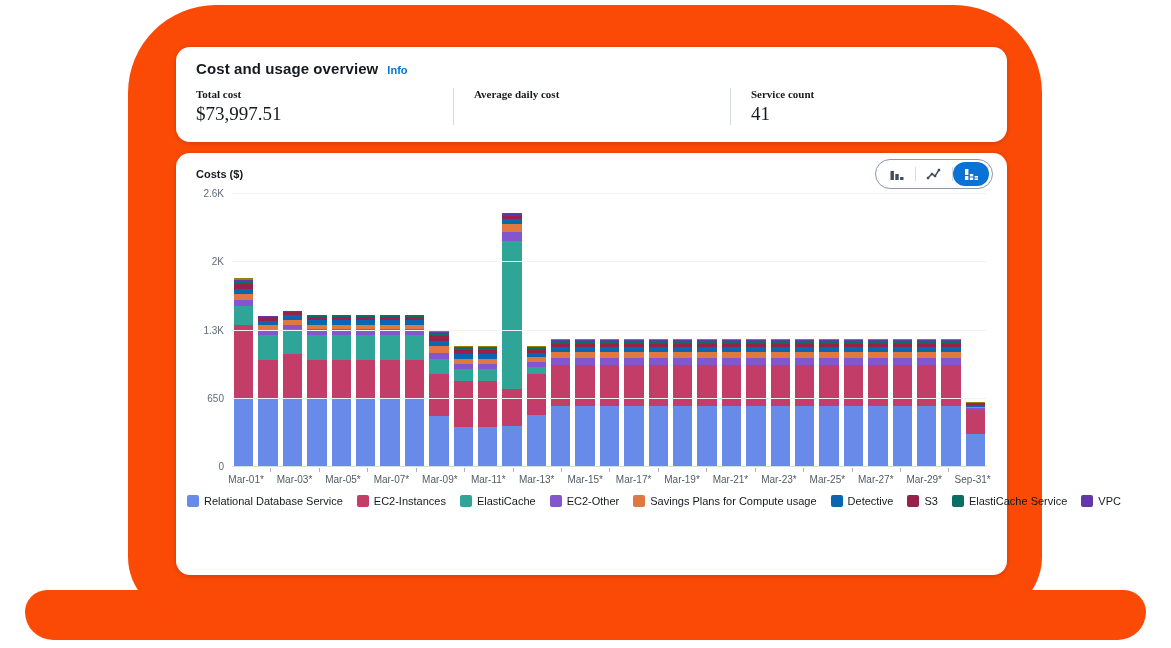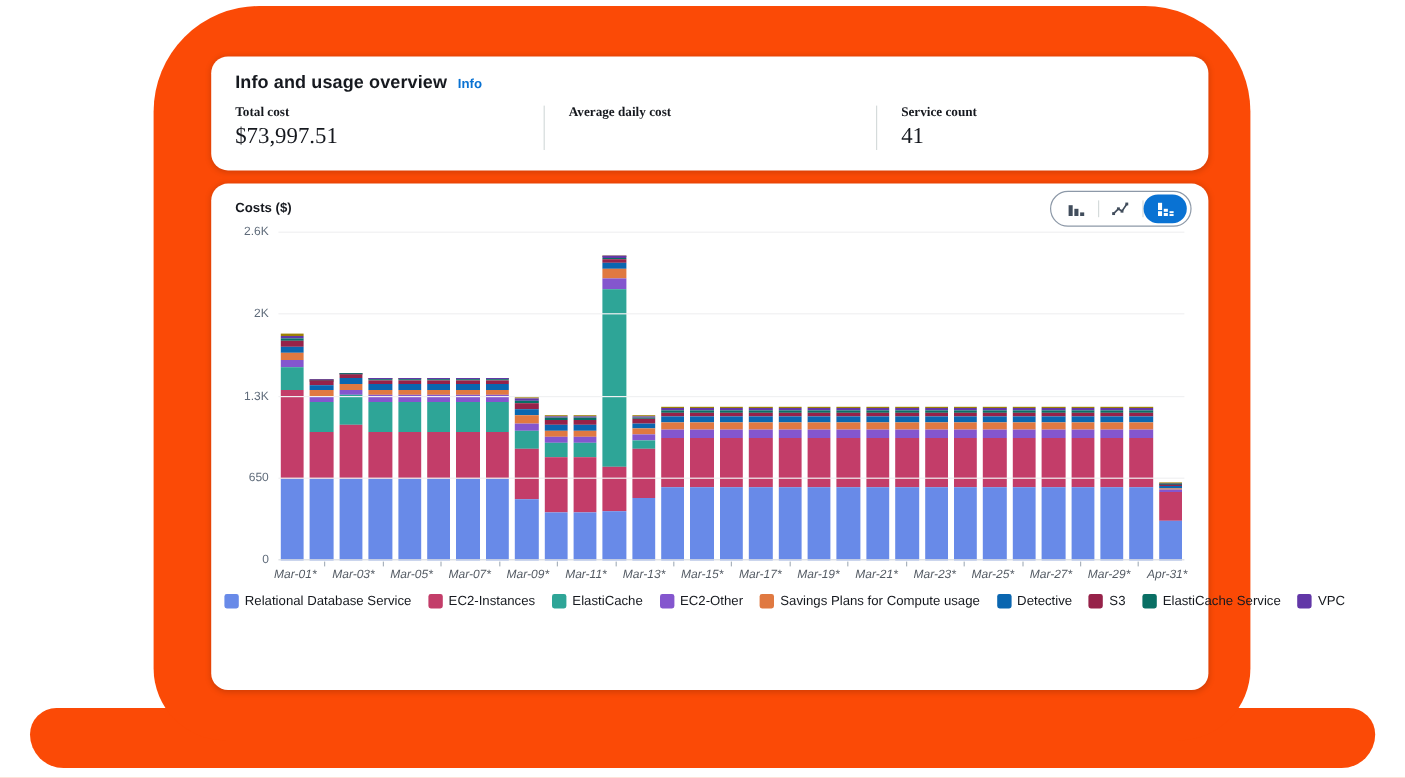--- a/index.html
+++ b/index.html
@@ -44,42 +44,42 @@
   .gridline { position:absolute; left:0; right:0; height:1px; background:#f0f1f2; }
   .gridline.zero { background:#d9dde1; }
   .ylab { position:absolute; left:-48px; width:40px; text-align:right; font-size:10px;
     color:#5f6b7a; }
   .bars { position:absolute; left:2px; right:2px; top:0; bottom:0; display:flex;
     align-items:flex-end; gap:5px; }
   .bar { flex:1 1 0; display:flex; flex-direction:column-reverse; min-width:0; }
   .seg { width:100%; }
 
   .x-axis { position:relative; margin:1px 20px 0 56px; display:flex; padding:0 2px;
-    height:20px;font-style:italic; }
+    height:20px; }
   .x-slot { flex:1 1 0; position:relative; min-width:0; }
   .x-tick { position:absolute; left:50%; top:0; width:1px; height:4px; background:#aab3bd; }
   .x-label { position:absolute; left:50%; transform:translateX(-50%); top:6px;
     font-size:10px; color:#545b64; white-space:nowrap; }
 
   .legend { margin:7px 20px 0 11px; display:flex; flex-direction:column; gap:3px; }
   .legend-row { display:flex; flex-wrap:nowrap; gap:14px; }
   .legend-item { display:flex; align-items:center; gap:5px; cursor:pointer; }
   .swatch { width:12px; height:12px; border-radius:2px; flex:0 0 auto; }
   .legend-label { font-size:11px; color:#16191f; white-space:nowrap; }
 </style>
 </head>
 <body>
 
 <div class="stage">
   <div class="blob-base"></div>
   <div class="blob-main"></div>
 
   <div class="card card-overview">
     <div class="overview-head">
-      <span class="card-title">Info and usage overview</span>
+      <span class="card-title">Cost and usage overview</span>
       <span class="info-link">Info</span>
     </div>
     <div class="stats">
       <div class="stat">
         <div class="stat-label">Total cost</div>
         <div class="stat-value">$73,997.51</div>
       </div>
       <div class="stat">
         <div class="stat-label">Average daily cost</div>
       </div>
@@ -579,21 +579,21 @@
         <div class="x-slot">
           <div class="x-tick"></div>
         </div>
         <div class="x-slot">
           <span class="x-label">Mar-29*</span>
         </div>
         <div class="x-slot">
           <div class="x-tick"></div>
         </div>
         <div class="x-slot">
-          <span class="x-label">Apr-31*</span>
+          <span class="x-label">Sep-31*</span>
         </div>
       </div>
     <div class="legend">
         <div class="legend-row">
           <div class="legend-item">
             <span class="swatch" style="background: rgb(104, 138, 232);"></span>
             <span class="legend-label">Relational Database Service</span>
           </div>
           <div class="legend-item">
             <span class="swatch" style="background: rgb(195, 61, 105);"></span>

